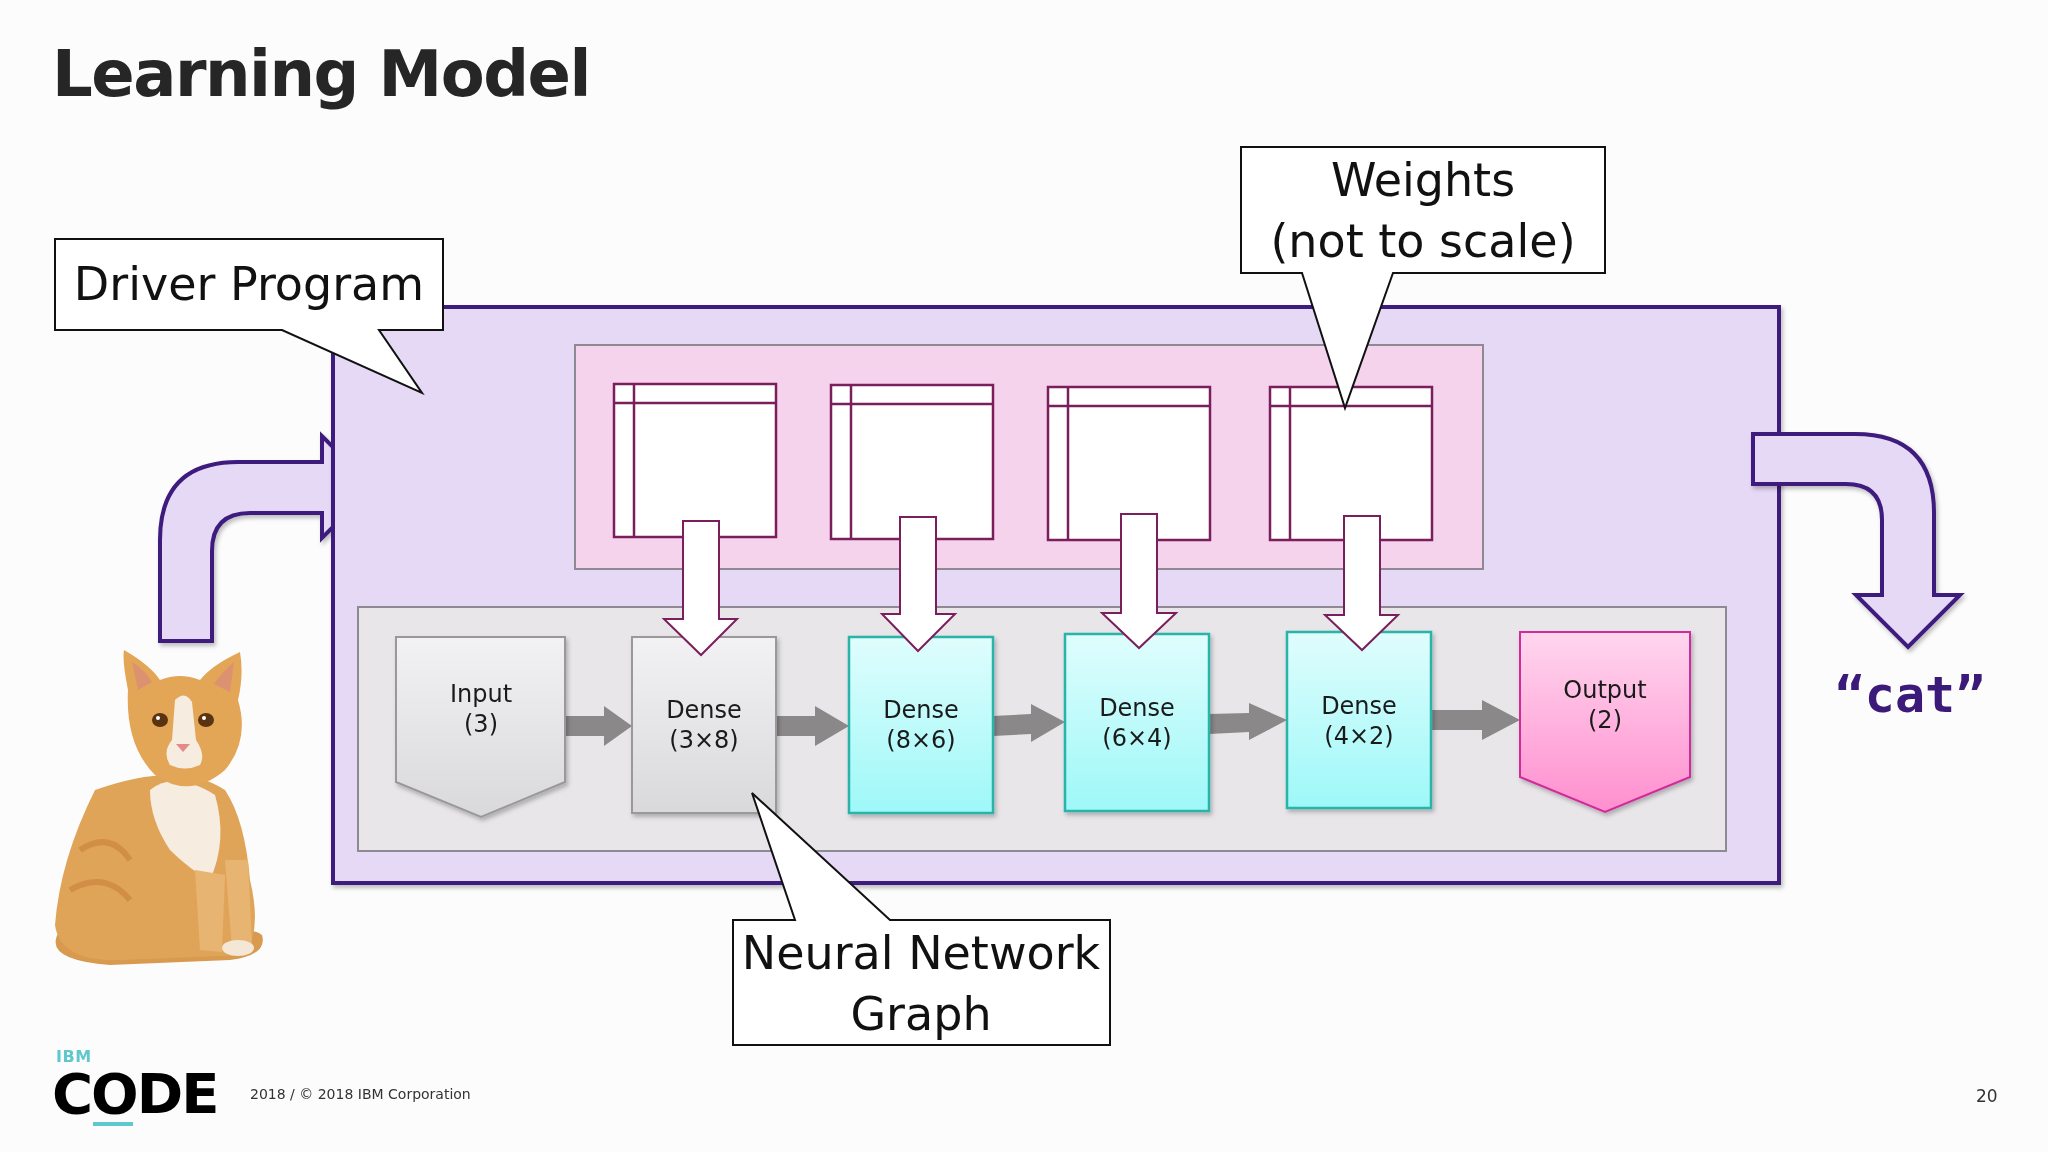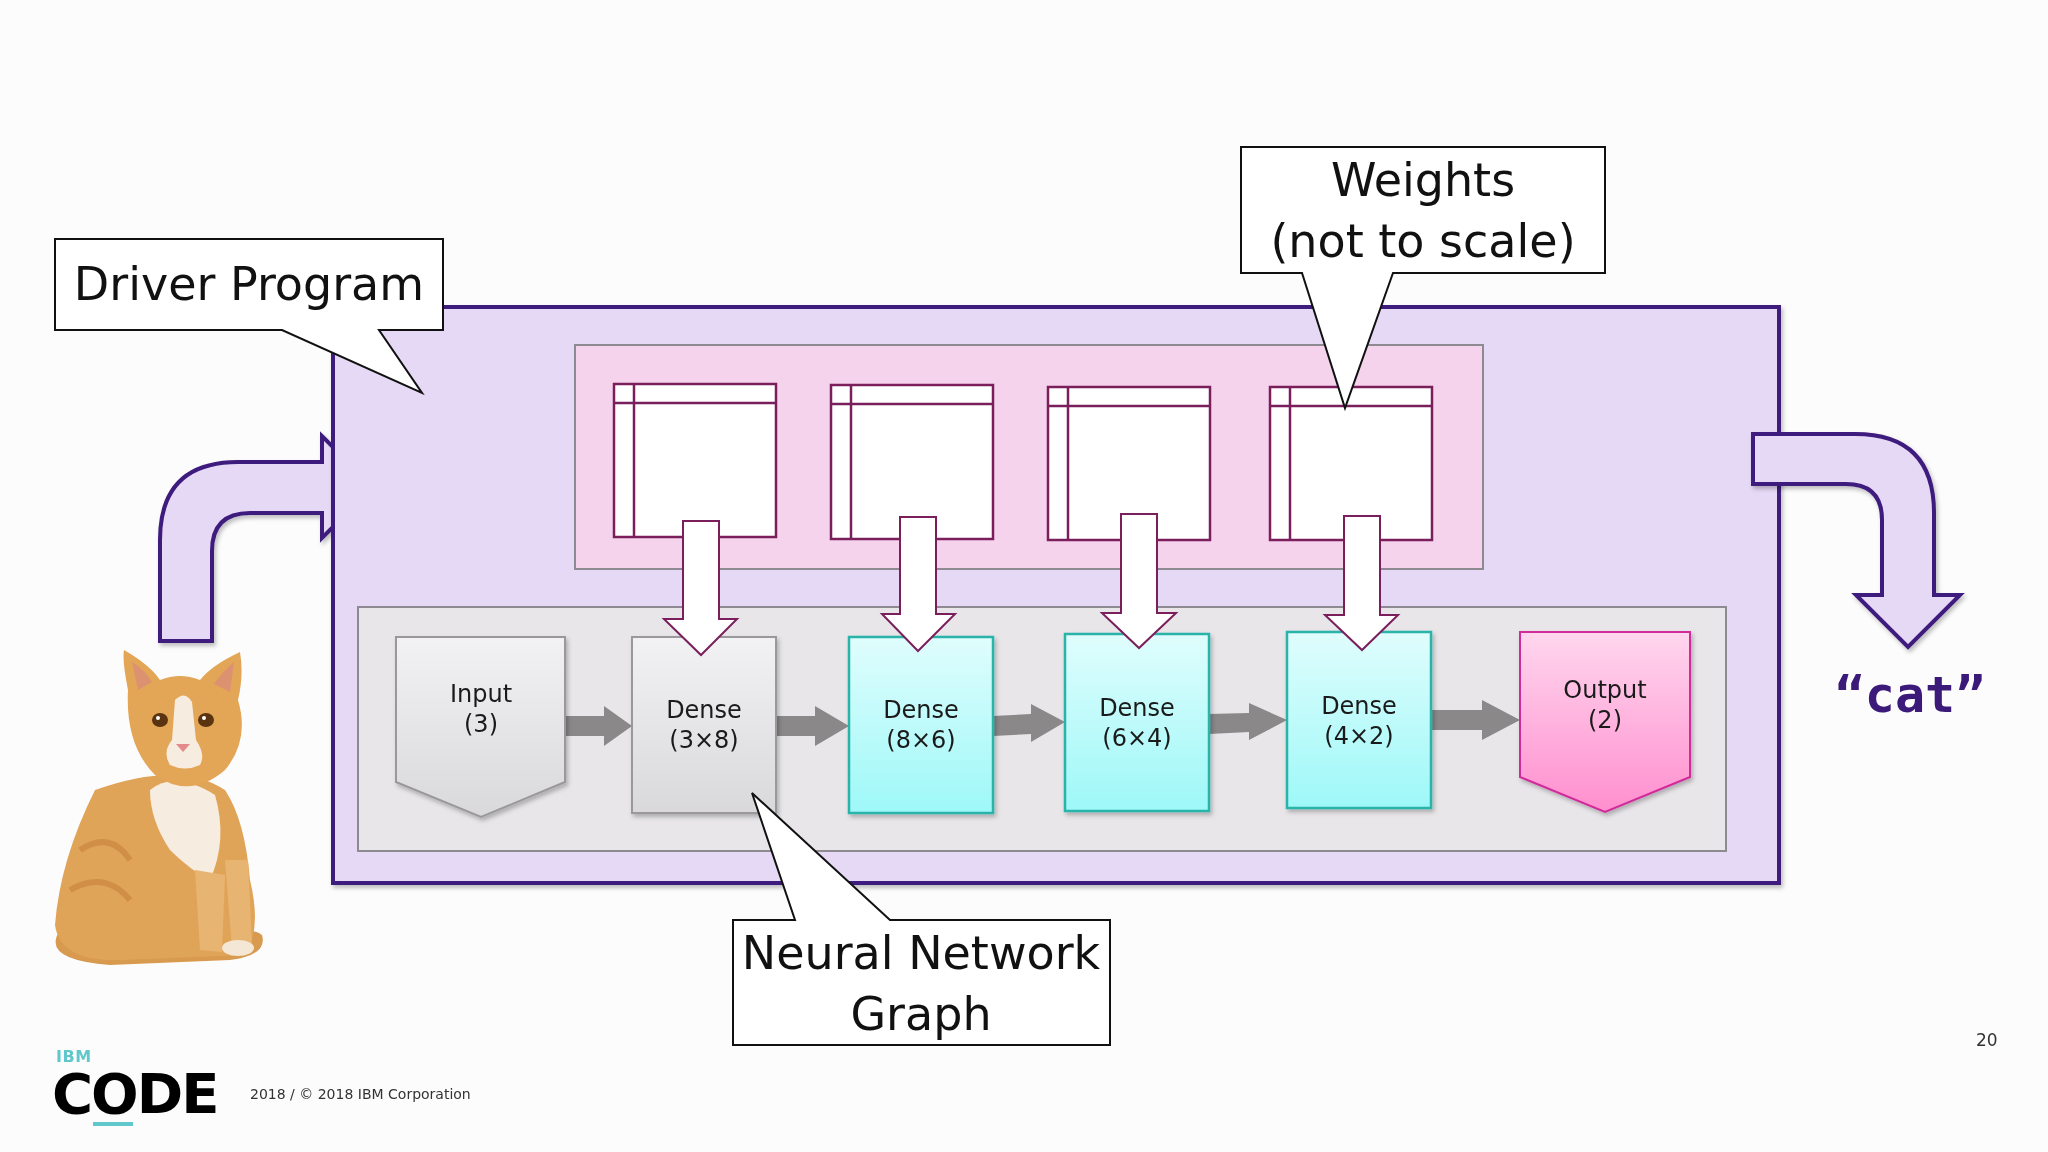--- a/index.html
+++ b/index.html
@@ -7,26 +7,27 @@
   .title { position:absolute; left:52px; top:38px; font-family:"DejaVu Sans", sans-serif; font-weight:bold; font-size:64px; line-height:72px; color:#262626; letter-spacing:-1.5px; margin:0; }
   .title span { display:block; }
   svg.diagram { position:absolute; left:0; top:0; }
   .callout-text { font-family:"DejaVu Sans", sans-serif; font-size:46px; fill:#111; }
   .node-text { font-family:"DejaVu Sans", sans-serif; font-size:24px; fill:#1a1a1a; }
   .cat-label { font-family:"DejaVu Sans Mono", monospace; font-weight:bold; font-size:50px; fill:#3c1a7a; }
   .footer-ibm { position:absolute; left:56px; top:1047px; font-family:"DejaVu Sans", sans-serif; font-weight:bold; font-size:16px; color:#5fc8cc; letter-spacing:0.5px; }
   .footer-code { position:absolute; left:52px; top:1062px; font-family:"DejaVu Sans", sans-serif; font-weight:bold; font-size:56px; color:#000000; letter-spacing:-2px; line-height:64px; }
   .footer-underline { position:absolute; left:93px; top:1122px; width:40px; height:4px; background:#5fc8cc; }
   .footer-copy { position:absolute; left:250px; top:1086px; font-family:"DejaVu Sans", sans-serif; font-size:14px; color:#333; }
-  .page-num { position:absolute; left:1976px; top:1030px; font-family:"DejaVu Sans", sans-serif; font-size:17px; color:#333; }
+  .page-num { position:absolute; left:1976px; top:1086px; font-family:"DejaVu Sans", sans-serif; font-size:17px; color:#333; }
 </style>
 </head>
 <body>
 
 <h1 class="title">
+  <span>Learning Model</span>
 </h1>
 
 <svg class="diagram" width="2048" height="1152" viewBox="0 0 2048 1152">
   <defs>
     <linearGradient id="gGray" x1="0" y1="0" x2="0" y2="1">
       <stop offset="0" stop-color="#f2f1f3"></stop>
       <stop offset="1" stop-color="#d9d8db"></stop>
     </linearGradient>
     <linearGradient id="gCyan" x1="0" y1="0" x2="0" y2="1">
       <stop offset="0" stop-color="#e0fdfd"></stop>

